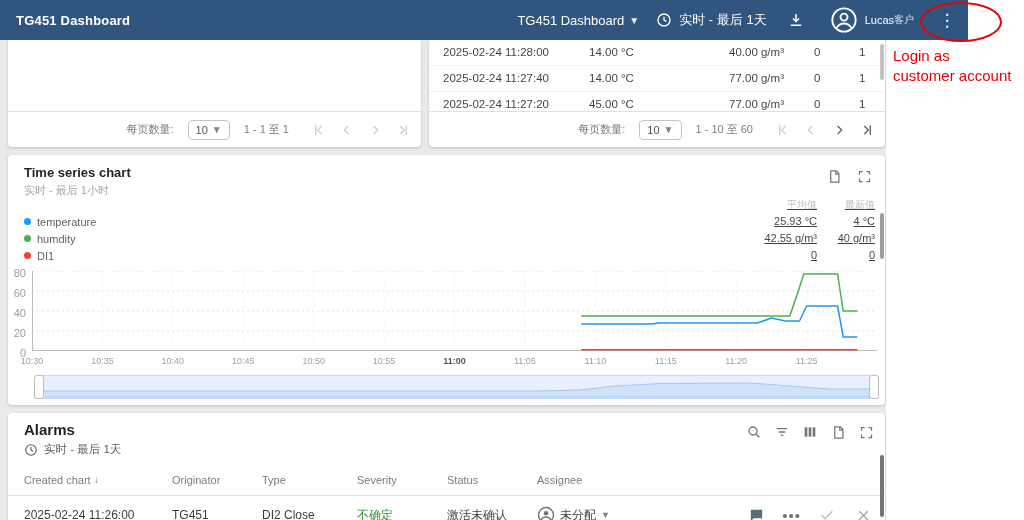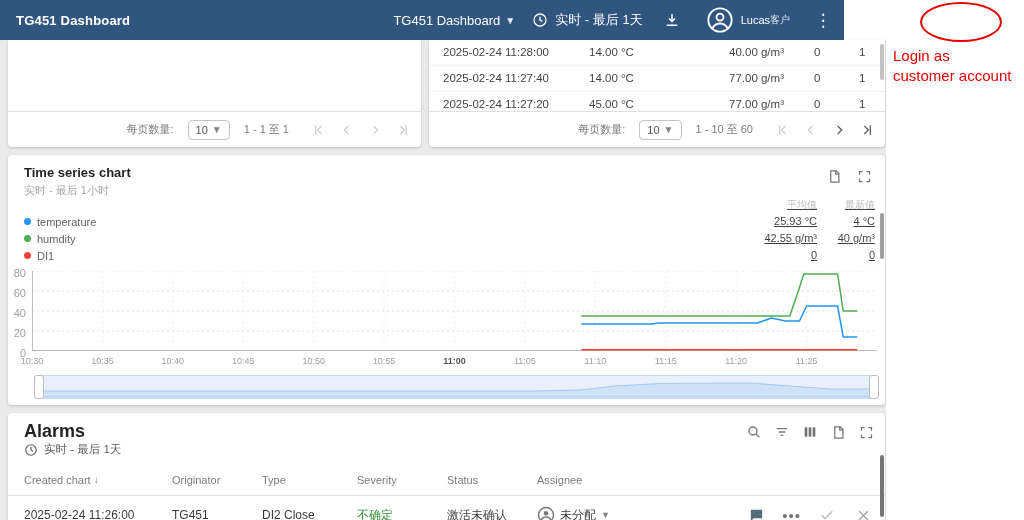--- a/index.html
+++ b/index.html
@@ -1,20 +1,20 @@
 <!DOCTYPE html>
 <html style="--header-bg: #305680; --annotation-red: #e60000; --severity-green: #388e3c;"><head>
 <meta charset="utf-8">
 <style>
   html,body{margin:0;padding:0;}
   body{font-family:"Liberation Sans","DejaVu Sans",sans-serif;background:#fff;}
   .page{position:relative;width:1024px;height:520px;overflow:hidden;background:#fff;}
 
   
-  .topbar{position:absolute;left:0;top:0;width:844px;height:40px;background:var(--header-bg,#305680);display:flex;align-items:center;justify-content:space-between;color:#fff;z-index:5;}
+  .topbar{position:absolute;left:0;top:0;width:968px;height:40px;background:var(--header-bg,#305680);display:flex;align-items:center;justify-content:space-between;color:#fff;z-index:5;}
   .topbar-title{font-size:13px;font-weight:bold;padding-left:16px;letter-spacing:.2px;}
   .topbar-right{display:flex;align-items:center;gap:16px;padding-right:8px;}
   .dash-select{display:flex;align-items:center;gap:5px;font-size:13px;cursor:pointer;}
   .caret{font-size:10px;opacity:.9;}
   .timewindow{display:flex;align-items:center;gap:6px;font-size:13px;cursor:pointer;}
   .icon-btn{display:flex;align-items:center;justify-content:center;width:26px;height:26px;cursor:pointer;}
   .user{display:flex;align-items:center;gap:6px;cursor:pointer;padding:0 4px;}
   .user-text{display:flex;flex-direction:row;line-height:12px;}
   .user-name{font-size:11px;}
   .user-role{font-size:10px;opacity:.85;}
@@ -344,21 +344,21 @@
     <div class="preview">
       <svg width="843" height="22" viewBox="0 0 843 22" preserveAspectRatio="none">
         <path d="M0,21 L0,15 L500,15 L545,14 L580,10 L625,7.5 L715,7 L755,10 L795,13 L843,13 L843,21 Z" fill="#cfe2f7" stroke="#a9c8ec" stroke-width="1"></path>
       </svg>
       <div class="handle handle-l"></div>
       <div class="handle handle-r"></div>
     </div>
   </div>
 
   <div class="card card-alarms">
-    <div class="w-title" style="top:8px;font-size:18px;">Alarms</div>
+    <div class="w-title" style="top:8px;font-size:15px;">Alarms</div>
     <div class="al-subtitle">
       <svg width="14" height="14" viewBox="0 0 24 24" fill="none" stroke="#616161" stroke-width="2">
           <circle cx="12" cy="12" r="9"></circle>
           <path d="M12 7v5l3.5 2"></path>
         </svg>
       <span>实时 - 最后 1天</span>
     </div>
     <div class="al-icons">
       <span class="icon-btn">
         <svg width="16" height="16" viewBox="0 0 24 24" fill="none" stroke="#757575" stroke-width="2">

